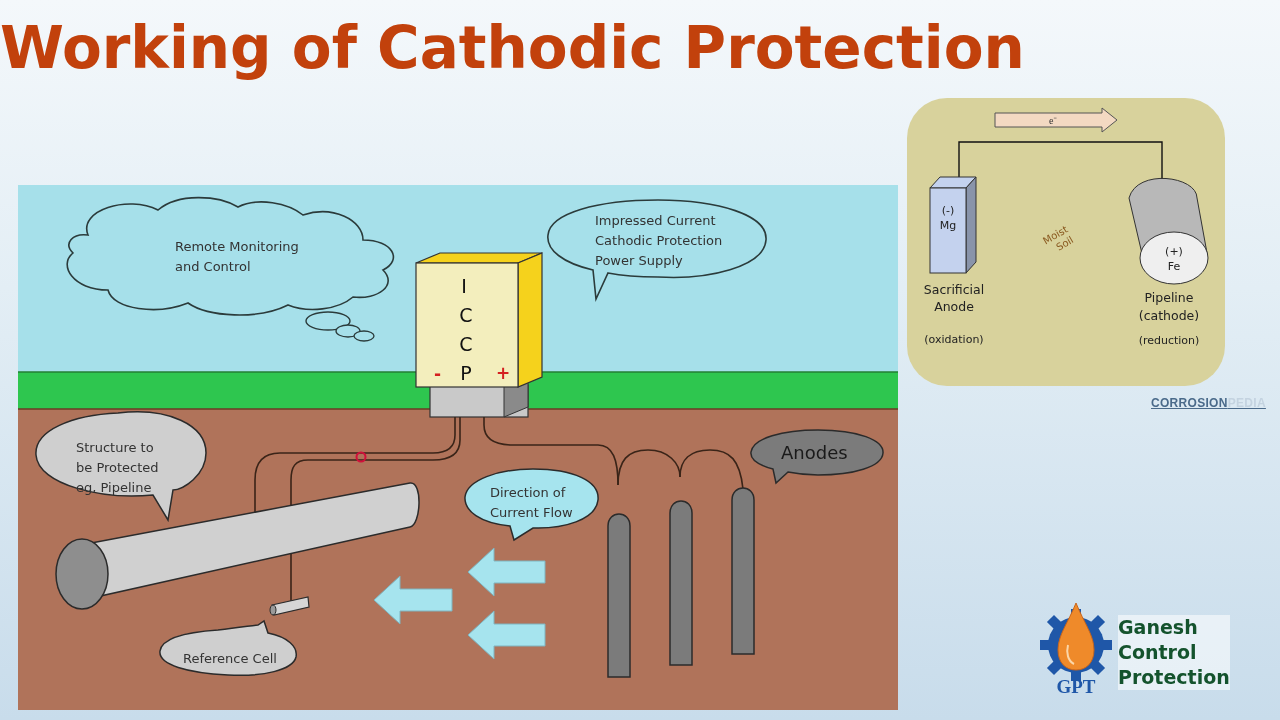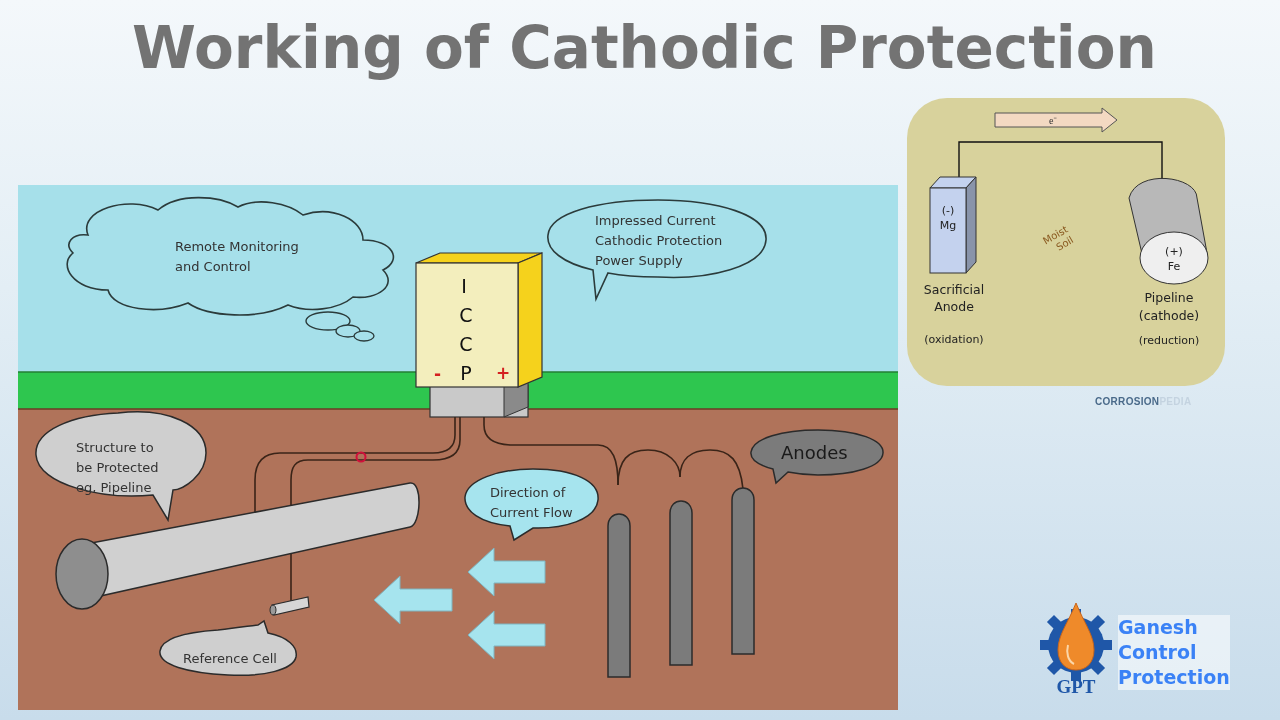--- a/index.html
+++ b/index.html
@@ -2,35 +2,35 @@
 <html><head>
 <meta charset="utf-8">
 <style>
   html, body { margin:0; padding:0; }
   body {
     width:1280px; height:720px; overflow:hidden; position:relative;
     background: linear-gradient(180deg, #f4f8fb 0%, #e3eef5 40%, #c8dceb 100%);
     font-family: "Liberation Sans", sans-serif;
   }
   .title {
-    position:absolute; left:0; top:14px; width:1245px; text-align:center;
+    position:absolute; left:0; top:14px; width:1245px; 
     font-family: "DejaVu Sans", sans-serif; font-weight:bold;
-    font-size:58px; color:#737373; letter-spacing:0px;padding-left:22px;
+    font-size:58px; color:#c2410c; letter-spacing:0px;
   }
   .main-diagram { position:absolute; left:18px; top:185px; width:880px; height:525px; }
   .side-diagram { position:absolute; left:907px; top:98px; width:318px; height:288px; }
   .watermark {
-    position:absolute; left:1095px; top:396px; font-size:10px; font-weight:bold;
-    color:#4a6a8a; letter-spacing:0.3px;
+    position:absolute; left:1151px; top:396px; font-size:12px; font-weight:bold;
+    color:#4a6a8a; letter-spacing:0.3px;text-decoration:underline;
   }
   .watermark .light { color:#c4d3e0; }
   .logo { position:absolute; left:1038px; top:595px; width:205px; height:105px; }
   .logo-text {
     position:absolute; left:80px; top:20px; font-family:"DejaVu Sans", sans-serif;
-    font-weight:bold; font-size:19px; line-height:25px; color:#3b82f6;
+    font-weight:bold; font-size:19px; line-height:25px; color:#14532d;
     background:rgba(255,255,255,0.55);
   }
   .logo-text div { white-space:nowrap; }
   .svg-text { font-family: "DejaVu Sans", sans-serif; }
 </style>
 </head>
 <body>
 
 <div class="title">Working of Cathodic Protection</div>
 

